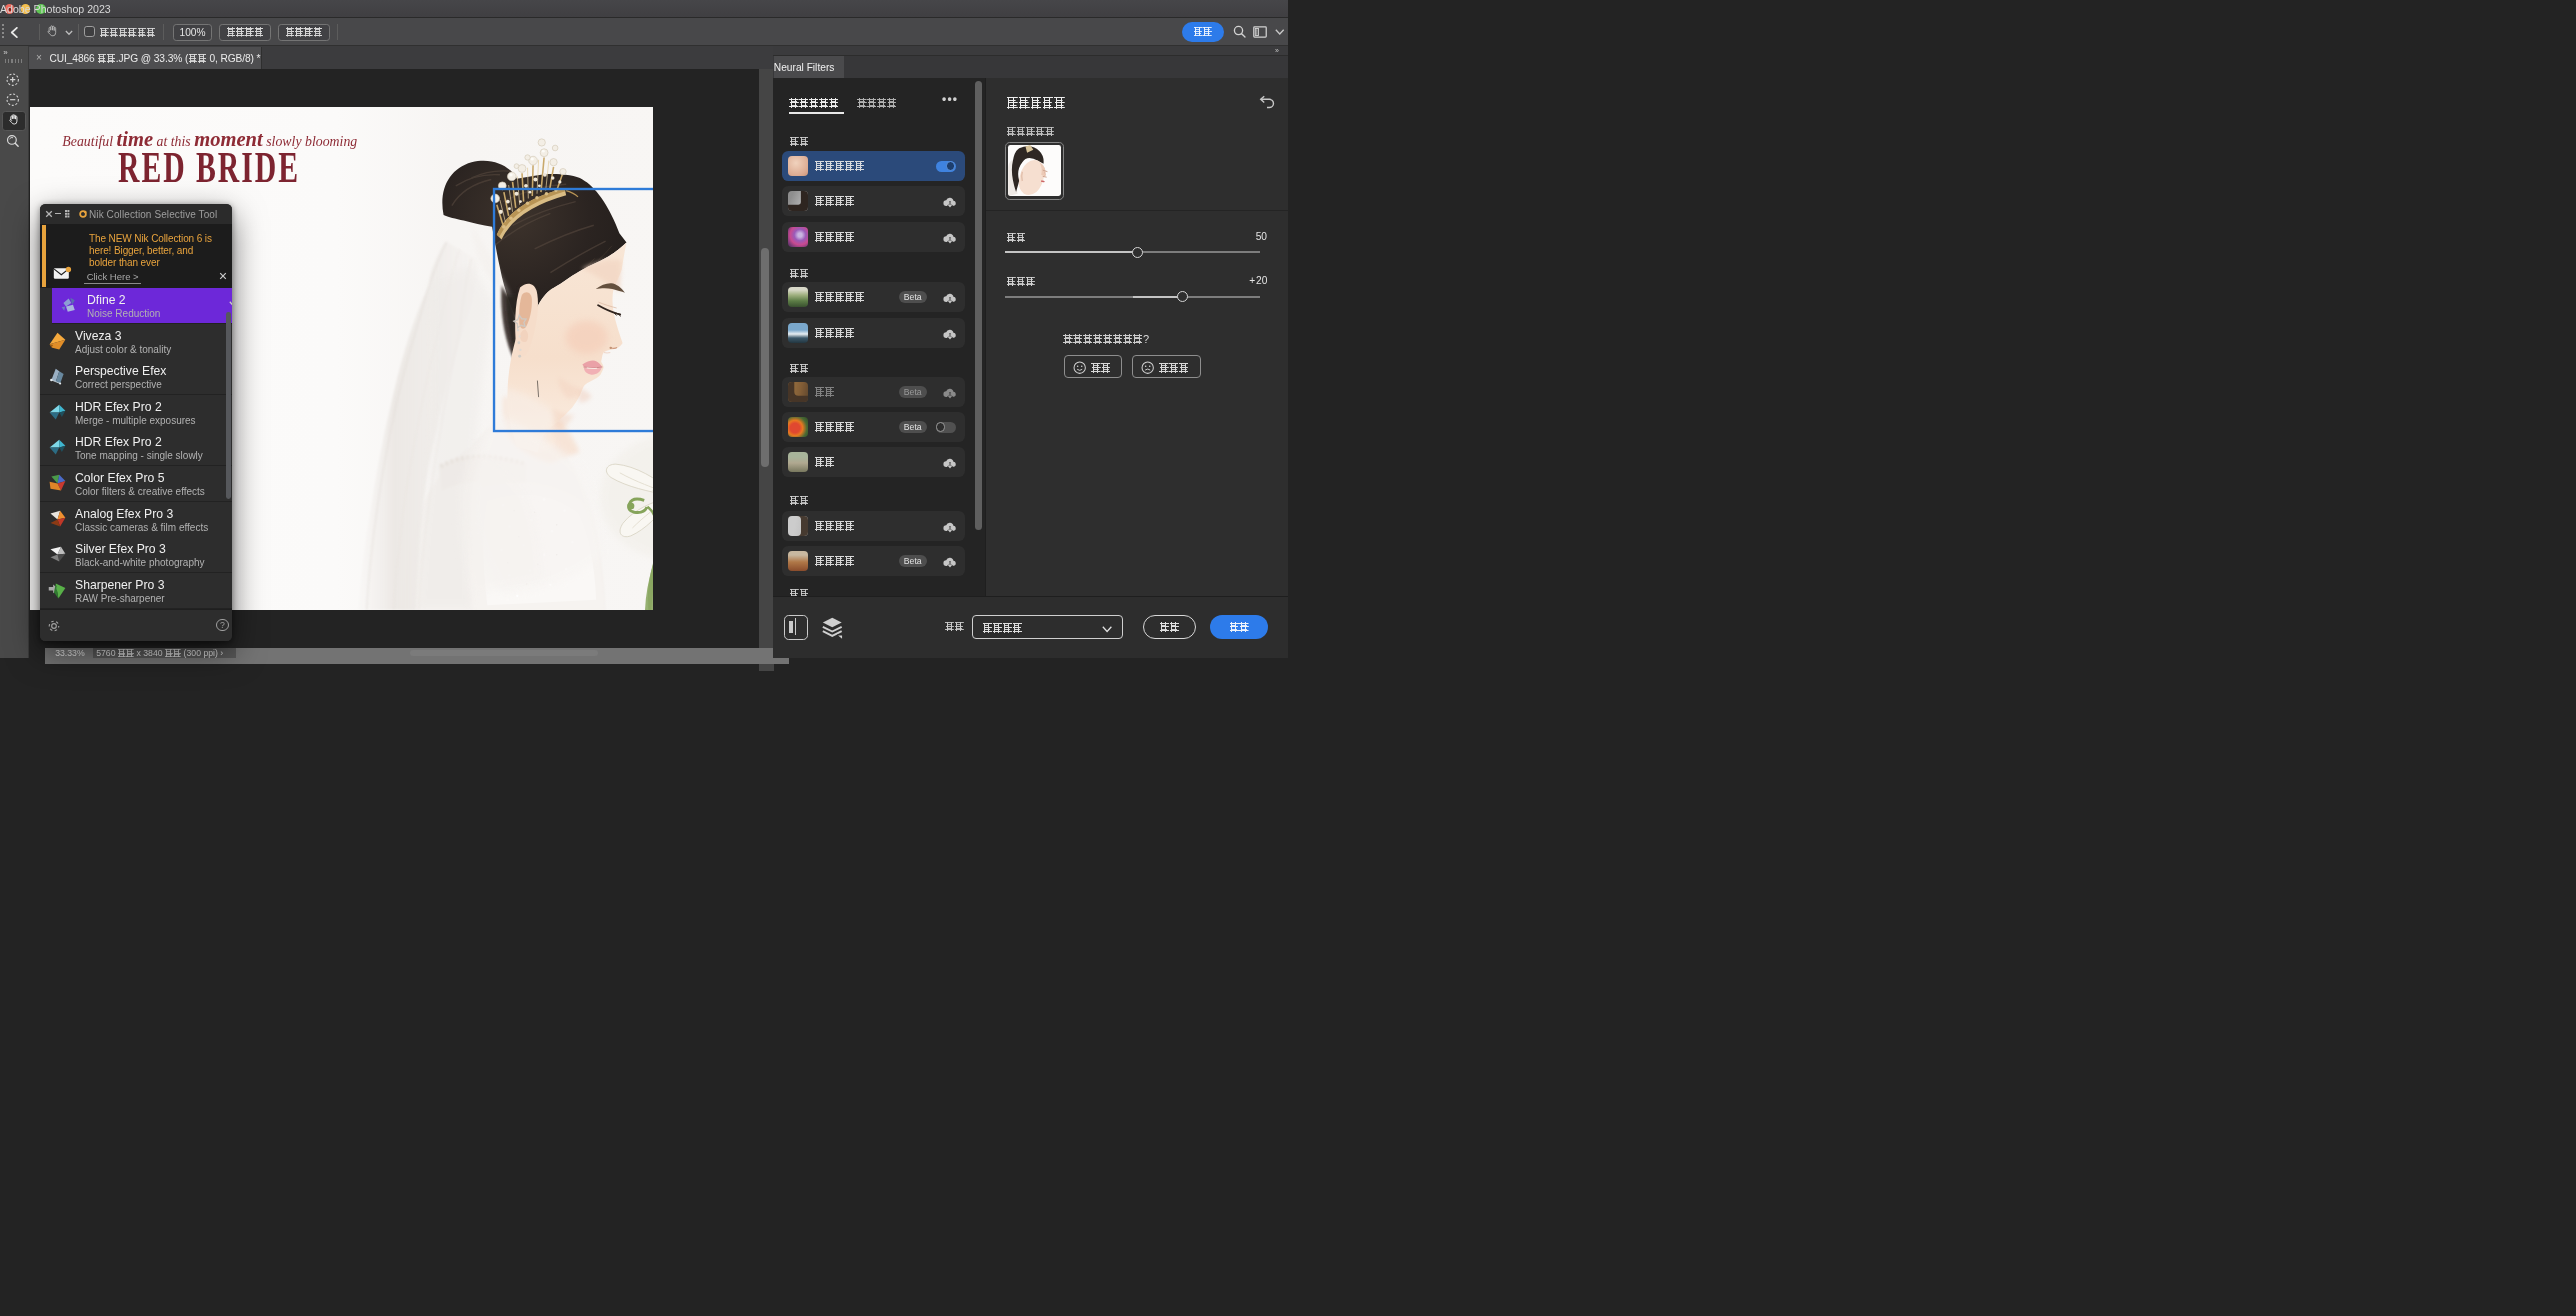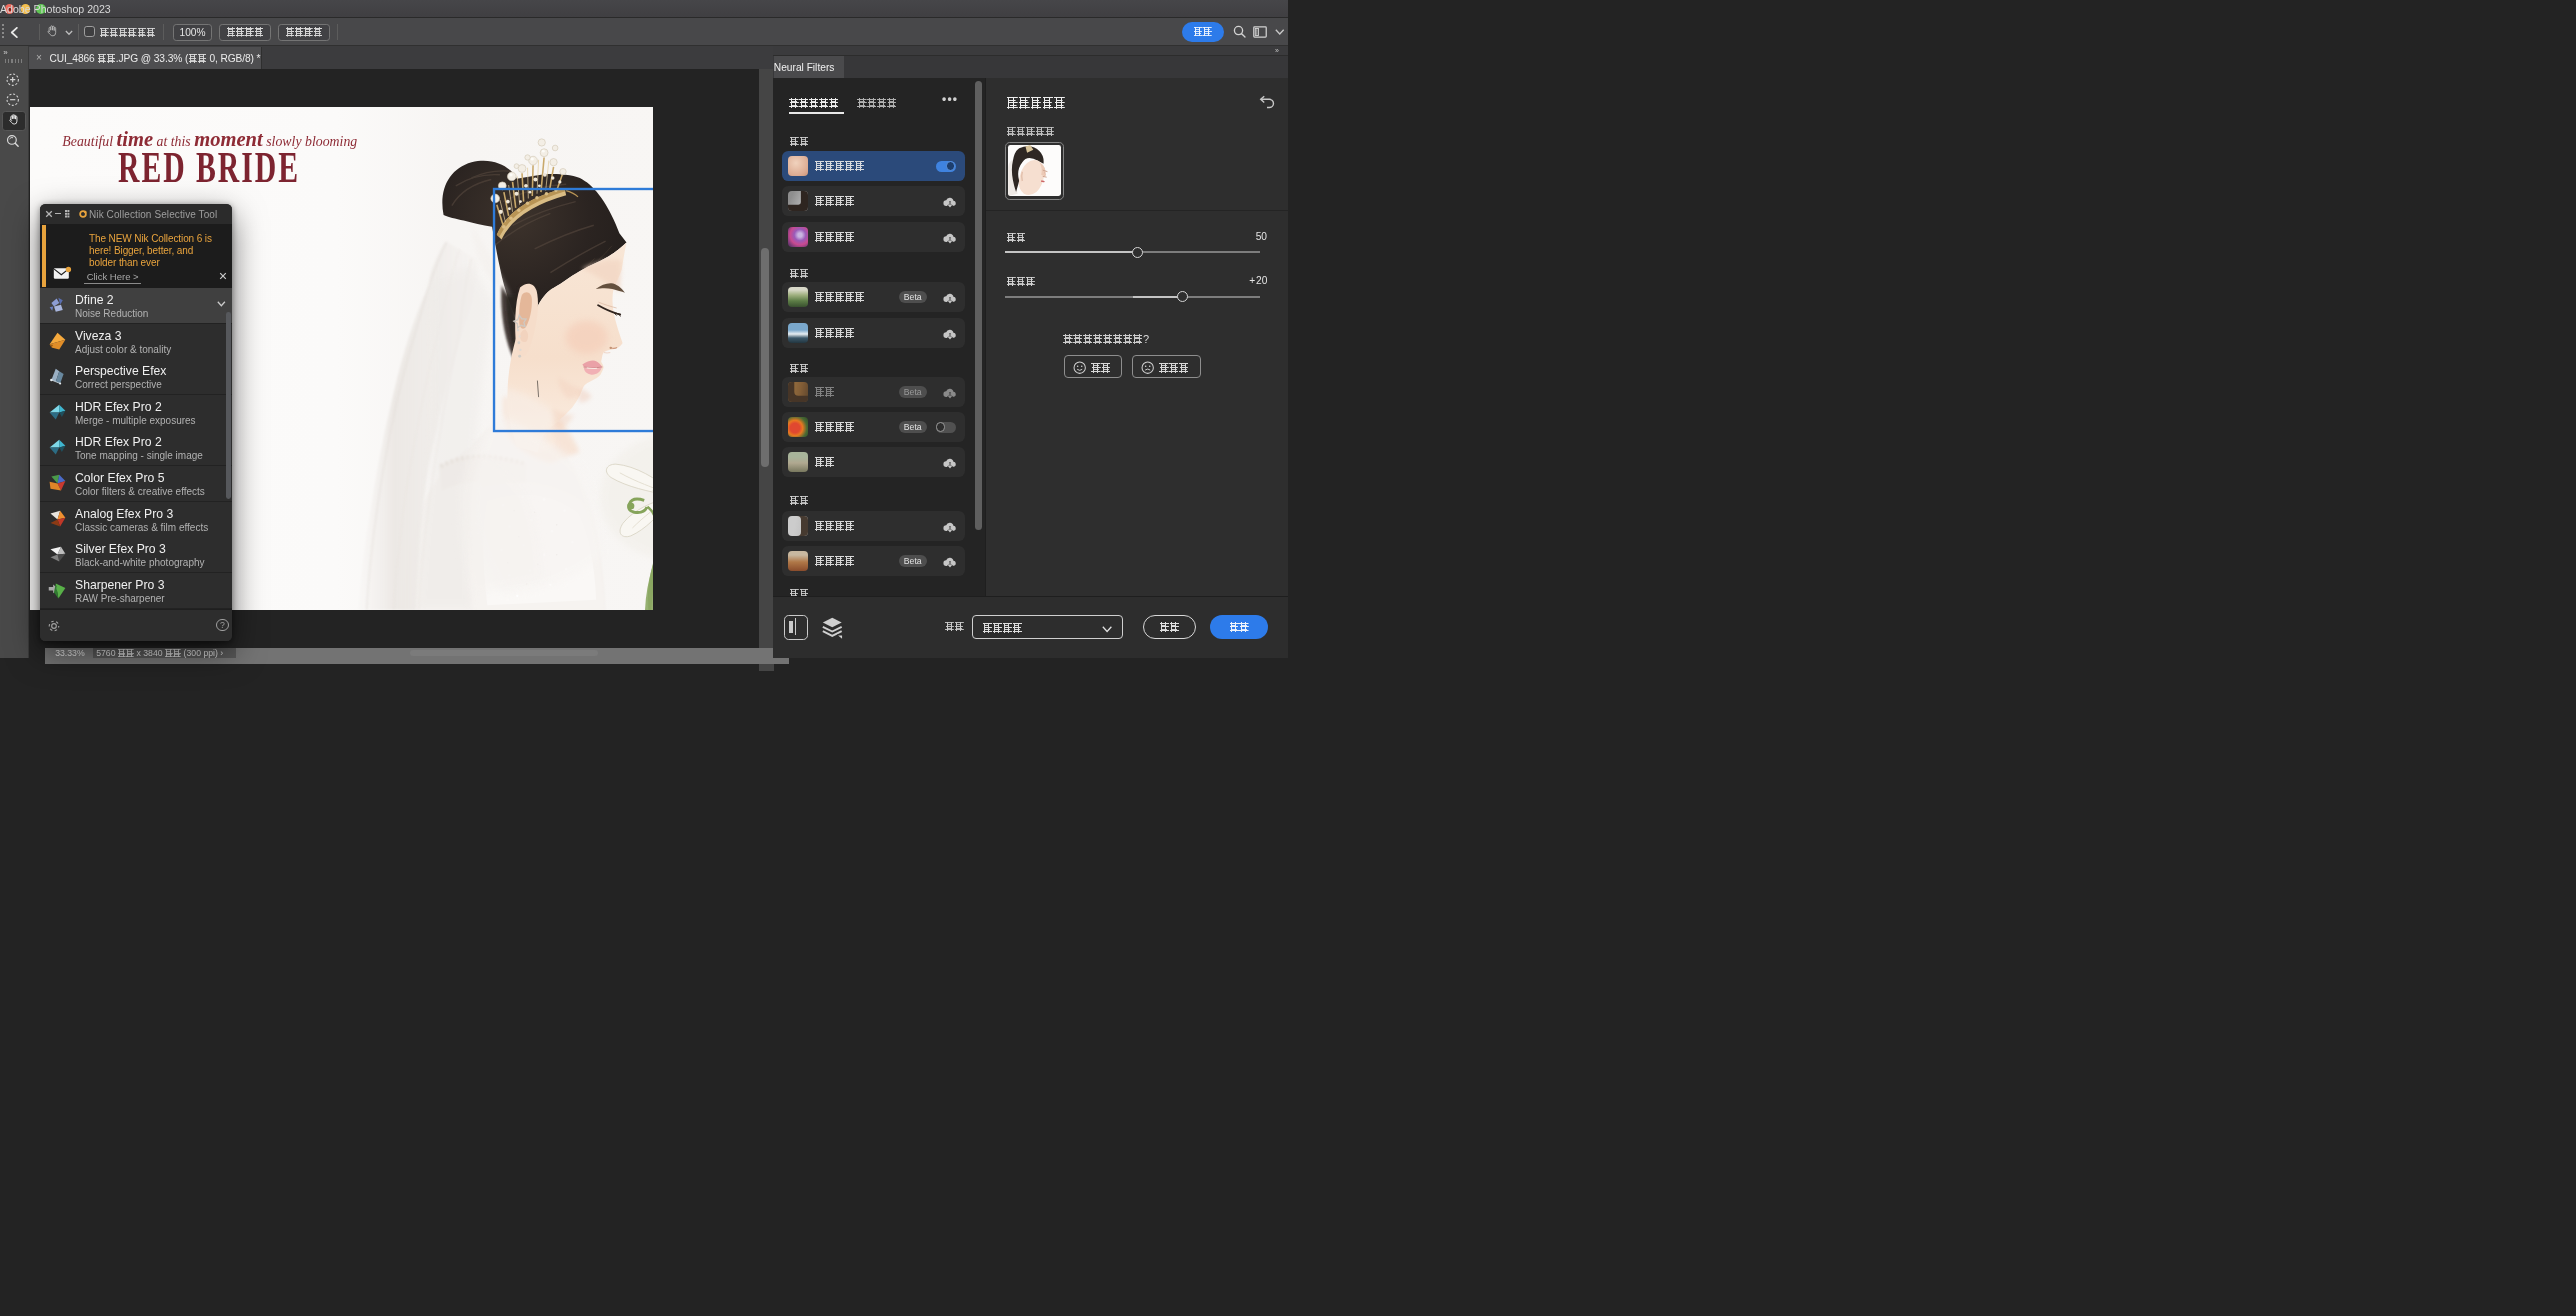--- a/index.html
+++ b/index.html
@@ -661,21 +661,21 @@
         <circle cx="19.5" cy="4.5" r="3.4" fill="#e8a33d"></circle>
       </svg>
     <div class="abs" style="left:49px;top:8.7px;width:134px;color:#e8a33d;font-size:10px;line-height:12.3px;letter-spacing:-0.1px;white-space:nowrap">The NEW Nik Collection 6 is<br>here! Bigger, better, and<br>bolder than ever</div>
     <div class="abs" style="left:44px;top:47px;color:#a8a8a8;font-size:9.5px;border-bottom:0.8px solid #8a8a8a;padding-bottom:0.8px">&nbsp;Click Here &gt;&nbsp;</div>
     <svg class="abs" style="left:179px;top:48px" width="8" height="8" viewBox="0 0 10 10">
         <path d="M1.5 1.5 L8.5 8.5 M8.5 1.5 L1.5 8.5" stroke="#cccccc" stroke-width="1.5"></path>
       </svg>
   </div>
 
   <div class="abs" style="left:0;top:84px;width:192px;height:322px;overflow:hidden" id="nikitems">
-<div class="abs" style="left:0;top:0px;width:192px;height:36px;background:#404040;border-bottom:0.8px solid #222222">
+<div class="abs" style="left:12px;top:0px;width:192px;height:36px;background:#6d28d9;border-bottom:0.8px solid #222222">
 <svg class="abs" style="left:7px;top:7px" width="21" height="21" viewBox="0 0 24 24">
           <polygon points="5,9 11,4 14,9 8,13" fill="#8c9dd4"></polygon>
           <polygon points="13,3 18,6 15,11" fill="#5a6eb0"></polygon>
           <polygon points="8,13 16,11 18,17 10,19" fill="#a9b6de"></polygon>
           <polygon points="3,14 7,13 6,18" fill="#6a7ec0"></polygon>
         </svg>
 <div class="abs" style="left:35px;top:5.1px;color:#f0f0f0;font-size:12.2px;white-space:nowrap">Dfine 2</div>
 <div class="abs" style="left:35px;top:20px;color:#b2b2b2;font-size:10px;white-space:nowrap">Noise Reduction</div>
 <svg class="abs" style="left:177px;top:13.4px" width="8.7" height="6.3" viewBox="0 0 11 8">
           <path d="M1 1 L5.5 6 L10 1" stroke="#cccccc" stroke-width="1.6" fill="none"></path>
@@ -712,21 +712,21 @@
 <div class="abs" style="left:35px;top:20px;color:#b2b2b2;font-size:10px;white-space:nowrap">Merge - multiple exposures</div>
 </div>
 <div class="abs" style="left:0;top:142px;width:192px;height:36px;background:#2d2d2d;border-bottom:0.8px solid #222222">
 <svg class="abs" style="left:7px;top:7px" width="21" height="21" viewBox="0 0 24 24">
           <polygon points="3,12 14,3 14,12" fill="#7fd8e8"></polygon>
           <polygon points="14,3 21,10 14,12" fill="#3fb6d0"></polygon>
           <polygon points="3,12 14,12 10,20" fill="#2c6c84"></polygon>
           <polygon points="14,12 21,10 17,17" fill="#1f505e"></polygon>
         </svg>
 <div class="abs" style="left:35px;top:5.1px;color:#f0f0f0;font-size:12.2px;white-space:nowrap">HDR Efex Pro 2</div>
-<div class="abs" style="left:35px;top:20px;color:#b2b2b2;font-size:10px;white-space:nowrap">Tone mapping - single image</div>
+<div class="abs" style="left:35px;top:20px;color:#b2b2b2;font-size:10px;white-space:nowrap">Tone mapping - single slowly</div>
 </div>
 <div class="abs" style="left:0;top:178px;width:192px;height:36px;background:#2d2d2d;border-bottom:0.8px solid #222222">
 <svg class="abs" style="left:7px;top:7px" width="21" height="21" viewBox="0 0 24 24">
           <polygon points="12,12 5,4 14,2" fill="#4a9a4a"></polygon>
           <polygon points="12,12 14,2 21,9" fill="#4a6ac8"></polygon>
           <polygon points="12,12 21,9 16,20" fill="#c83a30"></polygon>
           <polygon points="12,12 16,20 4,18 3,10" fill="#e08428"></polygon>
         </svg>
 <div class="abs" style="left:35px;top:5.1px;color:#f0f0f0;font-size:12.2px;white-space:nowrap">Color Efex Pro 5</div>
 <div class="abs" style="left:35px;top:20px;color:#b2b2b2;font-size:10px;white-space:nowrap">Color filters &amp; creative effects</div>

